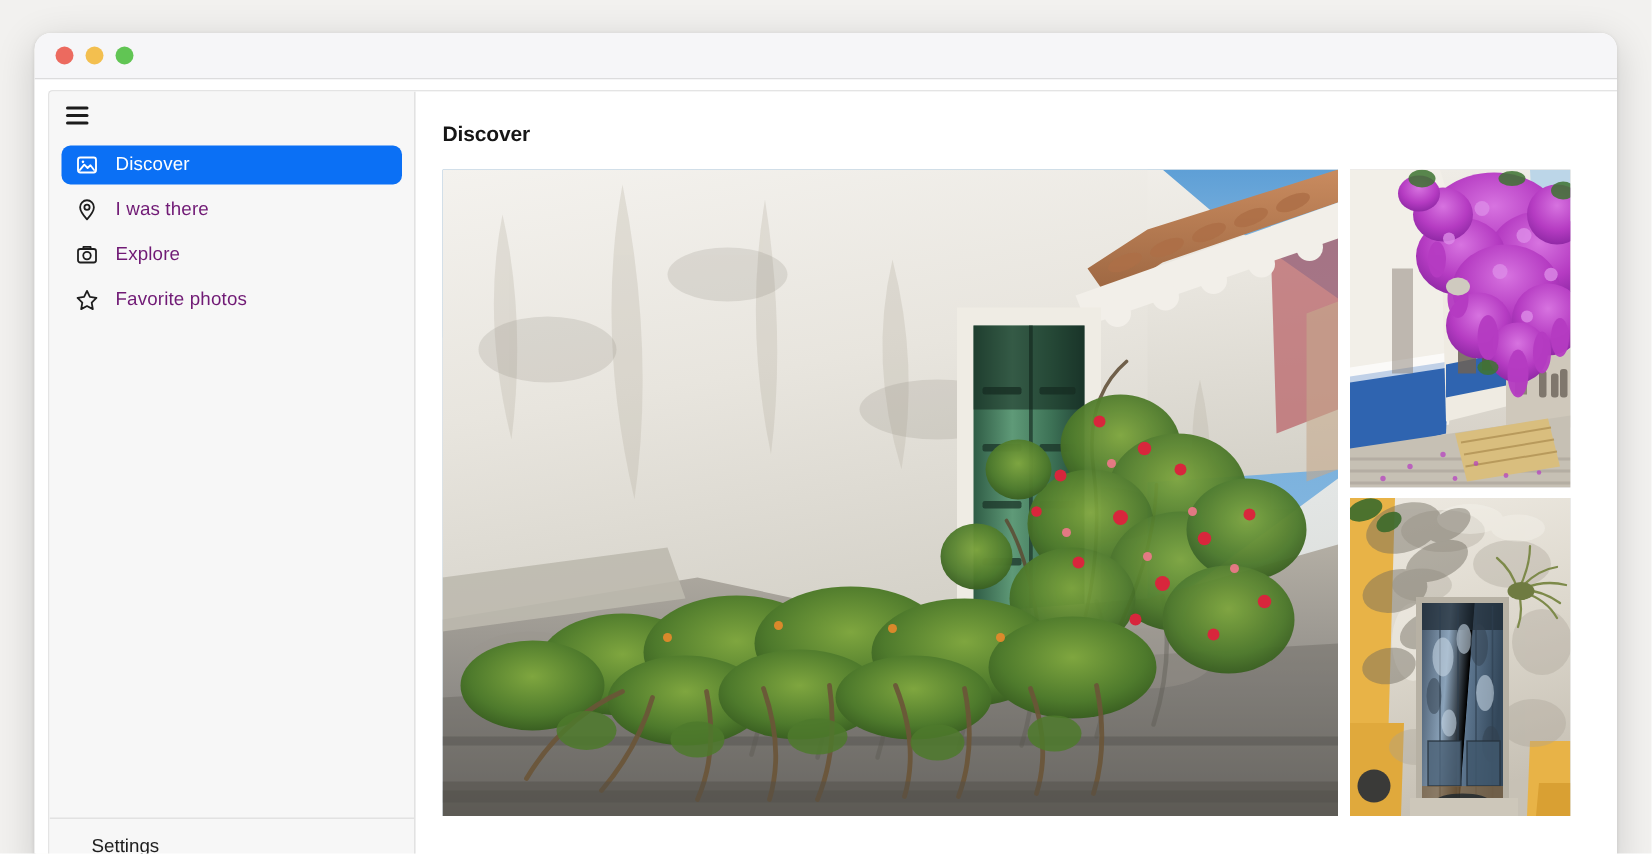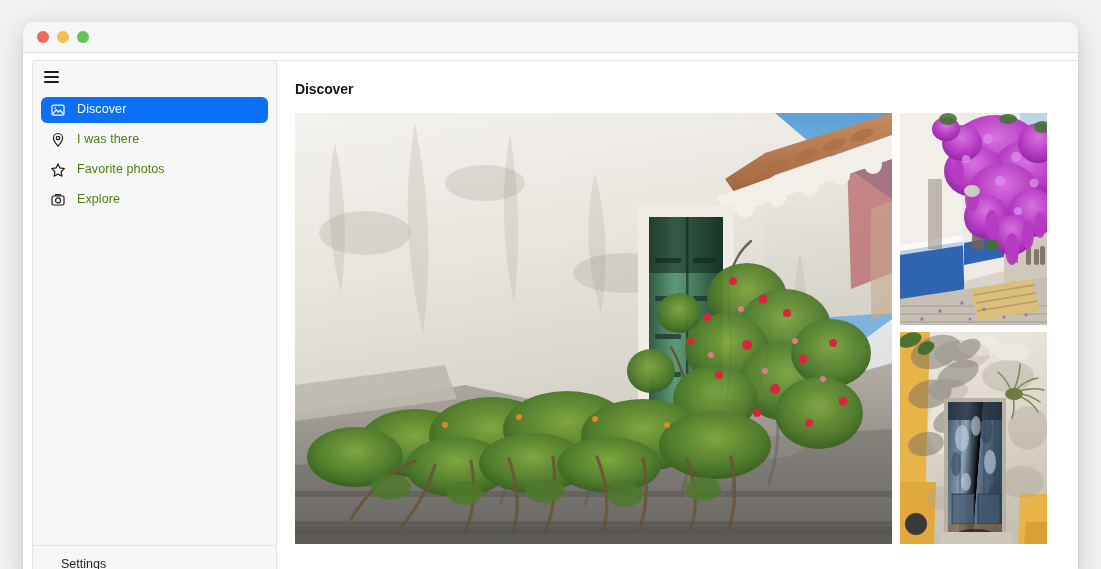--- a/index.html
+++ b/index.html
@@ -88,21 +88,21 @@
 
   .nav-item {
     display: flex;
     align-items: center;
     gap: 11px;
     height: 26px;
     padding: 0 9px;
     border-radius: 6px;
     margin-bottom: 4px;
     cursor: pointer;
-    color: #4d7c0f;
+    color: #701a75;
     font-size: 12.5px;
     letter-spacing: 0.1px;
   }
   .nav-item.active { background: #0b70f5; color: #ffffff; }
   .nav-item .nav-icon { width: 16px; height: 16px; flex: 0 0 16px; display:block; }
   .nav-item .nav-icon svg { display: block; }
   .nav-label { line-height: 1; white-space: nowrap; }
 
   #sidebar-footer {
     border-top: 1px solid #e2e2e2;
@@ -191,35 +191,35 @@
                 <path d="M8 14.2c0 0 4.6-5.1 4.6-8.1A4.6 4.6 0 0 0 3.4 6.1c0 3 4.6 8.1 4.6 8.1z" stroke-linejoin="round"></path>
                 <circle cx="8" cy="6.1" r="1.75"></circle>
               </svg>
             </span>
             <span class="nav-label">I was there</span>
           </div>
 
           <div class="nav-item">
             <span class="nav-icon">
               <svg viewBox="0 0 16 16" fill="none" stroke="#1e1e1e" stroke-width="1.2">
-                <path d="M8 1.9 L9.93 5.96 L14.3 6.57 L11.13 9.73 L11.88 14.1 L8 12.03 L4.12 14.1 L4.87 9.73 L1.7 6.57 L6.07 5.96 Z" stroke-linejoin="round"></path>
-              </svg>
-            </span>
-            <span class="nav-label">Favorite photos</span>
-          </div>
-
-          <div class="nav-item">
-            <span class="nav-icon">
-              <svg viewBox="0 0 16 16" fill="none" stroke="#1e1e1e" stroke-width="1.2">
                 <rect x="2" y="4" width="12" height="9" rx="1.5"></rect>
                 <circle cx="8" cy="8.4" r="2.5"></circle>
                 <path d="M5.6 4 V2.6 h4.8 V4" stroke-linejoin="round"></path>
               </svg>
             </span>
             <span class="nav-label">Explore</span>
+          </div>
+
+          <div class="nav-item">
+            <span class="nav-icon">
+              <svg viewBox="0 0 16 16" fill="none" stroke="#1e1e1e" stroke-width="1.2">
+                <path d="M8 1.9 L9.93 5.96 L14.3 6.57 L11.13 9.73 L11.88 14.1 L8 12.03 L4.12 14.1 L4.87 9.73 L1.7 6.57 L6.07 5.96 Z" stroke-linejoin="round"></path>
+              </svg>
+            </span>
+            <span class="nav-label">Favorite photos</span>
           </div>
 
         </div>
 
         <div id="sidebar-footer">
           <div class="footer-item">
             <span class="nav-icon">
               <svg viewBox="0 0 16 16" fill="none" stroke="#1e1e1e" stroke-width="1.15">
                 <circle cx="8" cy="8" r="2.25"></circle>
                 <path d="M8 1.7 l1.05 1.23 1.57-.47 .5 1.56 1.63.13 -.15 1.63 1.35.92 -.92 1.35 .65 1.5 -1.5.65 -.13 1.63 -1.63-.15 -.92 1.35 -1.35-.92 -1.5.65 -.65-1.5 -1.63-.13 .15-1.63 -1.35-.92 .92-1.35 -.65-1.5 1.5-.65 .13-1.63 1.63.15z" stroke-linejoin="round"></path>

